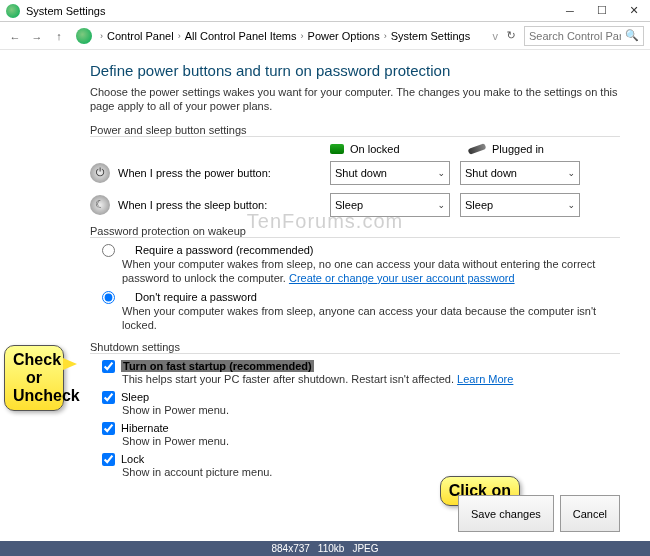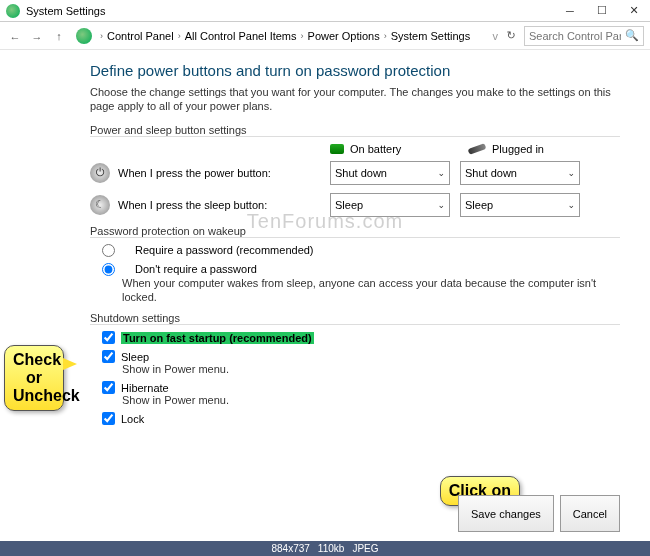--- a/index.html
+++ b/index.html
@@ -33,21 +33,21 @@
 .select { width: 120px; height: 24px; border: 1px solid #999; background: #fff; font-size: 11px; padding: 0 4px; display: flex; align-items: center; justify-content: space-between; margin-right: 10px; }
 .select .chev { font-size: 9px; color: #333; }
 .radiogroup { margin-left: 12px; margin-bottom: 8px; }
 .radioitem { margin-bottom: 6px; }
 .radioitem label { display: flex; align-items: flex-start; gap: 20px; font-size: 11px; }
 .radioitem .sub { margin-left: 20px; font-size: 11px; color: #333; line-height: 1.3; }
 .link { color: #0066cc; text-decoration: underline; cursor: pointer; }
 .chkitem { margin-left: 12px; margin-bottom: 6px; }
 .chkitem label { display: flex; align-items: center; gap: 6px; font-size: 11px; }
 .chkitem .sub { margin-left: 20px; font-size: 11px; color: #333; }
-.highlight { background: #22c55e; font-weight: bold; padding: 0 2px; }
+.highlight { background: #737373; font-weight: bold; padding: 0 2px; }
 .btnrow { position: absolute; bottom: 24px; right: 30px; display: flex; gap: 6px; }
 .btn { height: 37px; padding: 0 12px; border: 1px solid #999; background: linear-gradient(180deg, #fafafa, #e8e8e8); font-size: 11px; display: flex; align-items: center; }
 .watermark { position: absolute; top: 210px; left: 0; right: 0; text-align: center; font-size: 20px; font-weight: normal; color: rgba(120,120,120,0.35); text-shadow: 1px 1px #fff; letter-spacing: 1px; pointer-events: none; }
 .callout { position: absolute; background: linear-gradient(180deg, #ffff90, #ffe030); border: 1px solid #555; border-radius: 10px; padding: 5px 8px; font-size: 16px; font-weight: bold; color: #000; box-shadow: 2px 2px 4px rgba(0,0,0,0.3); text-align: center; }
 .callout.c1 { top: 345px; left: 4px; width: 60px; }
 .callout.c2 { bottom: 50px; right: 130px; }
 .callout .tail { position: absolute; width: 0; height: 0; }
 .callout.c1 .tail { right: -14px; top: 12px; border-top: 6px solid transparent; border-bottom: 6px solid transparent; border-left: 14px solid #ffe030; }
 .callout.c2 .tail { bottom: -10px; left: 28px; border-left: 6px solid transparent; border-right: 6px solid transparent; border-top: 10px solid #ffe030; }
 .footer { position: absolute; bottom: 0; left: 0; right: 0; height: 15px; background: #495a7a; color: #fff; font-size: 10px; display: flex; align-items: center; justify-content: center; gap: 8px; }
@@ -84,27 +84,27 @@
   <span style="color:#999">v</span>
   <div class="refresh">↻</div>
   <div class="searchbox">
     <input placeholder="Search Control Panel" style="">
     <span class="sicon">🔍</span>
   </div>
 </div>
 
 <div class="content">
   <h1>Define power buttons and turn on password protection</h1>
-  <p class="desc">Choose the change settings that you want for your computer. The changes you make to the settings on this page apply to all of your power plans.</p>
+  <p class="desc">Choose the power settings wakes you want for your computer. The changes you make to the settings on this page apply to all of your power plans.</p>
 
   <div class="sechdr">Power and sleep button settings</div>
   <div class="colhdrs">
     <div class="col">
         <div class="batt"></div>
-        <span>On battery</span>
+        <span>On locked</span>
       </div>
     <div class="col">
         <div class="plug"></div>
         <span>Plugged in</span>
       </div>
   </div>
   <div class="row">
     <div class="rowlabel">
         <div class="pwricon">⏻</div>
         <span>When I press the power button:</span>
@@ -133,56 +133,59 @@
       </div>
   </div>
 
   <div class="sechdr">Password protection on wakeup</div>
   <div class="radiogroup">
     <div class="radioitem">
       <label>
           <input type="radio" name="pw" style="">
           <span>Require a password (recommended)</span>
         </label>
+      <div class="sub"><span>When your computer wakes from sleep, no one can access your data without entering the correct password to unlock the computer.</span> <span class="link">Create or change your user account password</span></div>
     </div>
     <div class="radioitem">
       <label>
           <input type="radio" name="pw" checked="" style="">
           <span>Don't require a password</span>
         </label>
       <div class="sub">When your computer wakes from sleep, anyone can access your data because the computer isn't locked.</div>
     </div>
   </div>
 
   <div class="sechdr">Shutdown settings</div>
   <div class="chkitem">
     <label>
         <input type="checkbox" checked="" style="">
         <span class="highlight">Turn on fast startup (recommended)</span>
       </label>
+    <div class="sub"><span>This helps start your PC faster after shutdown. Restart isn't affected.</span> <span class="link">Learn More</span></div>
   </div>
   <div class="chkitem">
     <label>
         <input type="checkbox" checked="" style="">
         <span>Sleep</span>
       </label>
     <div class="sub">Show in Power menu.</div>
   </div>
   <div class="chkitem">
     <label>
         <input type="checkbox" checked="" style="">
         <span>Hibernate</span>
       </label>
     <div class="sub">Show in Power menu.</div>
   </div>
   <div class="chkitem">
     <label>
         <input type="checkbox" checked="" style="">
         <span>Lock</span>
       </label>
+    <div class="sub">Show in account picture menu.</div>
   </div>
 </div>
 
 <div class="watermark">TenForums.com</div>
 
 <div class="callout c1"><span>Check or Uncheck</span><div class="tail"></div></div>
 <div class="callout c2"><span>Click on</span><div class="tail"></div></div>
 
 <div class="btnrow">
   <div class="btn">Save changes</div>

